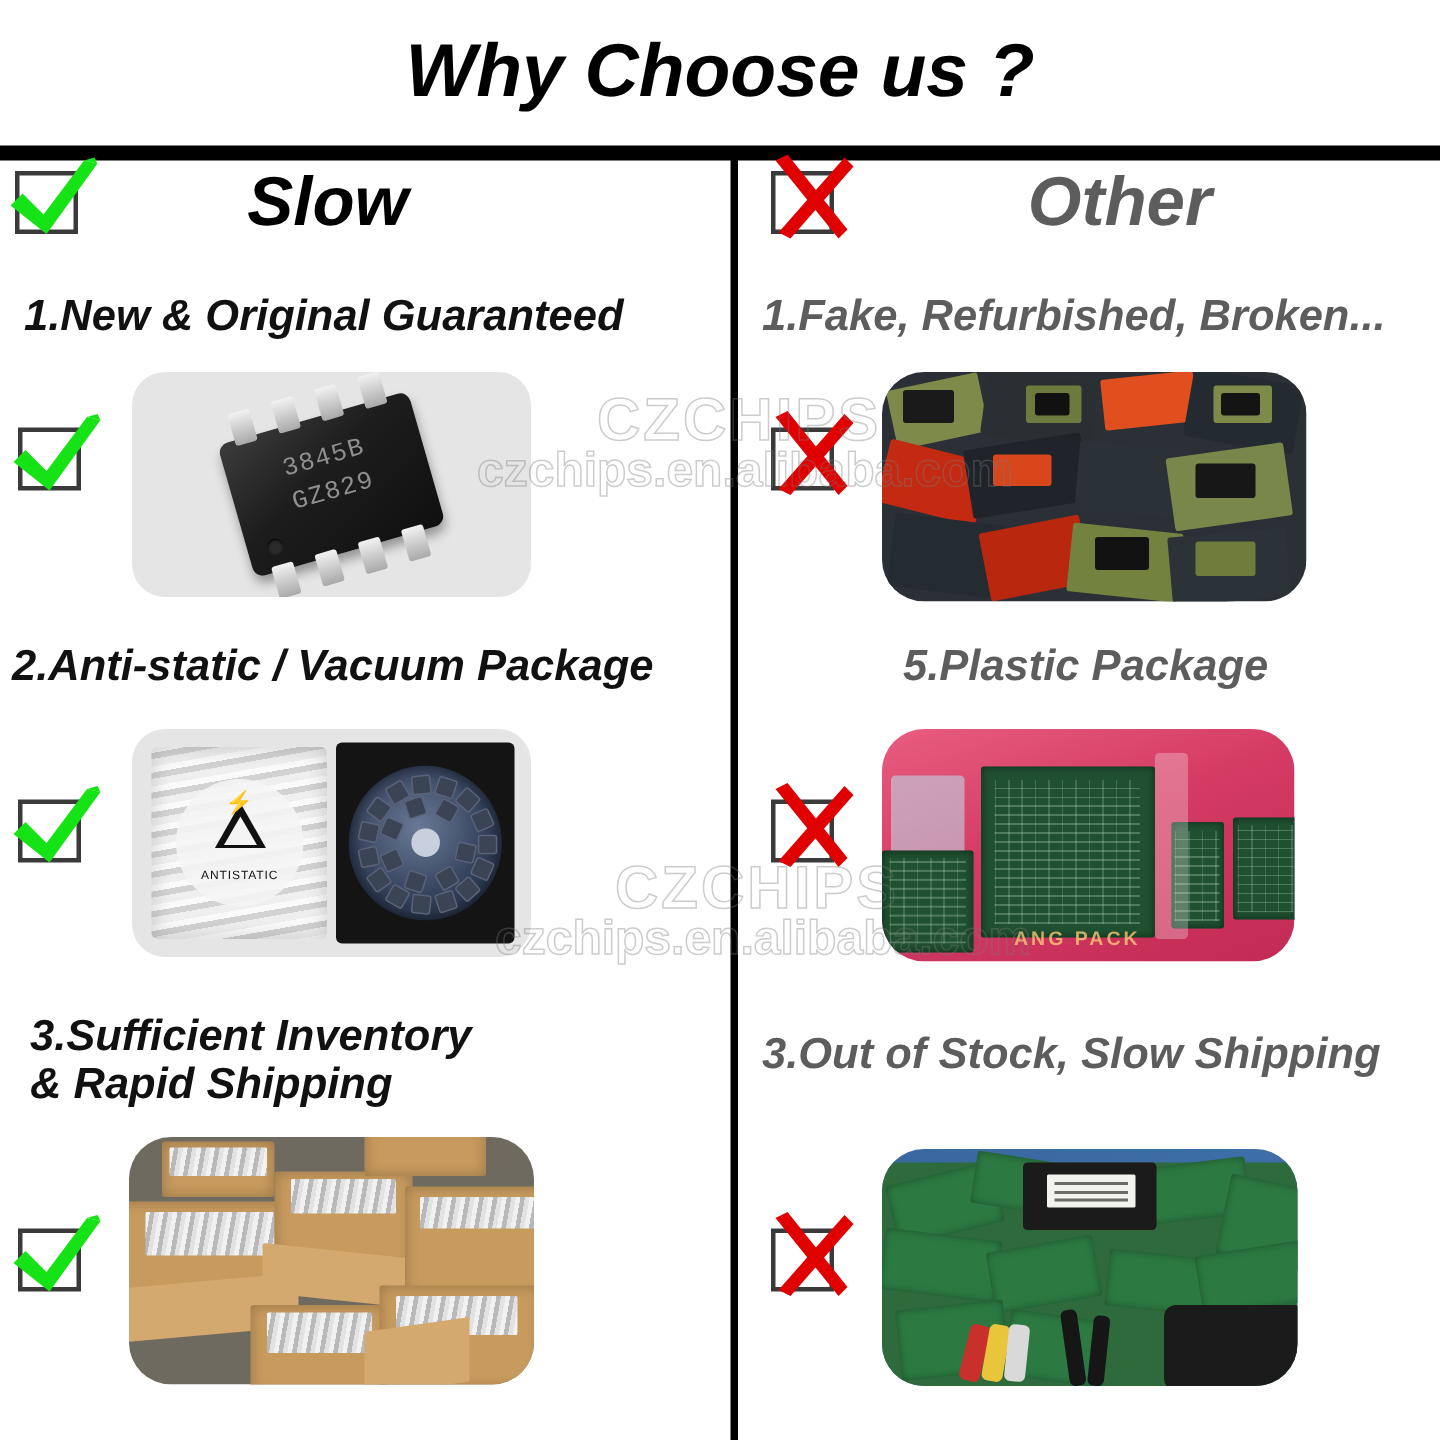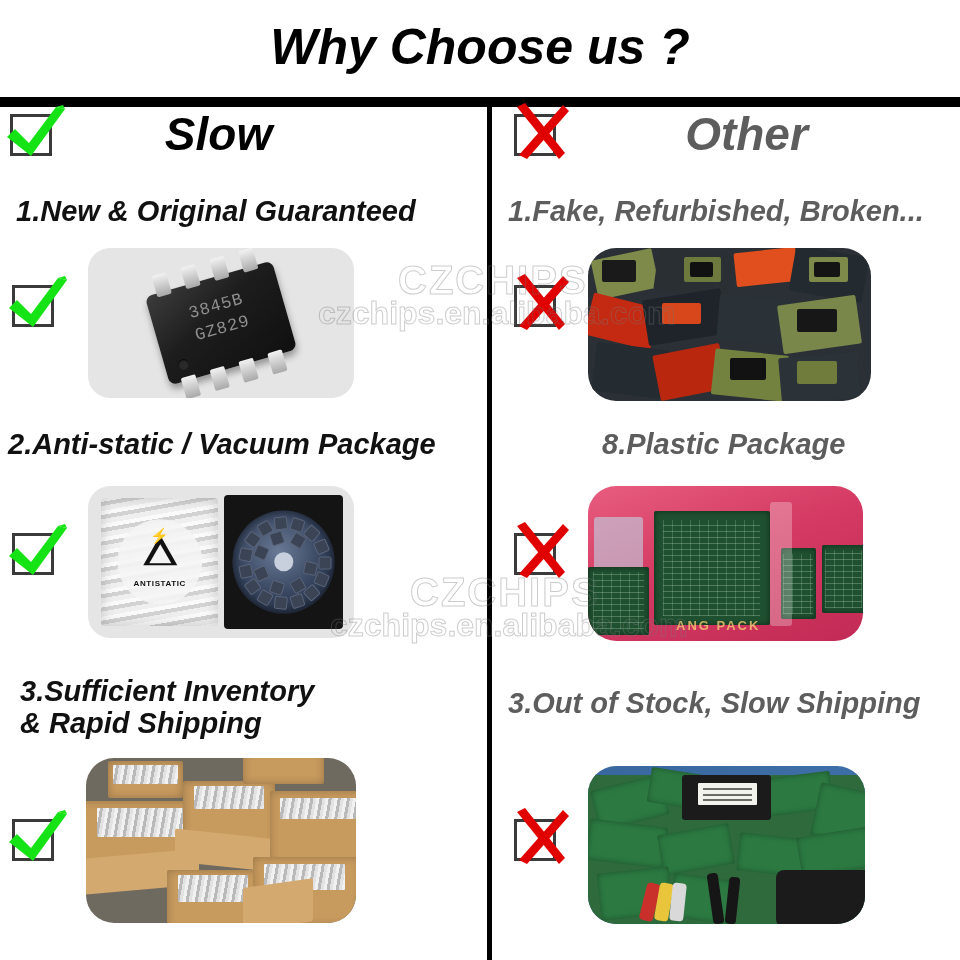--- a/index.html
+++ b/index.html
@@ -116,21 +116,21 @@
     width:73%;aspect-ratio:1/1;border-radius:50%;
     background:rgba(245,245,245,.88);
     display:flex;flex-direction:column;align-items:center;justify-content:center;
   }
   .tri{width:0;height:0;border-left:17px solid transparent;border-right:17px solid transparent;
     border-bottom:30px solid #111;position:relative;}
   .tri::after{content:"";position:absolute;left:-11px;top:9px;width:0;height:0;
     border-left:11px solid transparent;border-right:11px solid transparent;border-bottom:19px solid #f4f4f4;}
   .bolt{position:absolute;left:50%;top:54%;transform:translate(-50%,-50%);
     font-size:15px;color:#111;line-height:1;}
-  .bag-cap{font-size:8px;font-weight:bold;letter-spacing:.6px;color:#111;margin-top:14px;}
+  .bag-cap{font-size:8px;font-weight:normal;letter-spacing:.6px;color:#111;margin-top:14px;}
   .reel{
     position:absolute;right:4%;top:6%;width:45%;height:88%;
     background:#141414;border-radius:4px;
   }
   .reel-disc{
     position:absolute;left:50%;top:50%;transform:translate(-50%,-50%);
     width:86%;aspect-ratio:1/1;border-radius:50%;
     background:radial-gradient(circle at 45% 40%,#6a7a96 0%,#34425c 55%,#1d2738 100%);
     box-shadow:inset 0 0 12px rgba(0,0,0,.6);
   }
@@ -353,21 +353,21 @@
         <div class="sc" style="left:74%;top:40%;width:14%;height:15%;background:#171717;"></div>
         <div class="sc" style="left:2%;top:64%;width:26%;height:32%;background:#242b31;transform:rotate(7deg);"></div>
         <div class="sc" style="left:24%;top:66%;width:24%;height:30%;background:#b9270f;transform:rotate(-11deg);"></div>
         <div class="sc" style="left:44%;top:68%;width:26%;height:30%;background:#74823f;transform:rotate(6deg);"></div>
         <div class="sc" style="left:50%;top:72%;width:13%;height:14%;background:#121212;"></div>
         <div class="sc" style="left:68%;top:70%;width:28%;height:30%;background:#2b3238;transform:rotate(-5deg);"></div>
         <div class="sc" style="left:74%;top:74%;width:14%;height:15%;background:#6f7c3c;"></div>
       </div>
     </div>
 
-    <div class="feat-title bad" style="left:110px;top:325px;width:330px;">8.Plastic Package</div>
+    <div class="feat-title bad" style="left:110px;top:325px;width:330px;">5.Plastic Package</div>
 
     <div class="markbox" style="left:22px;top:430px;">
       <svg viewBox="0 0 74 74">
         <path d="M14 10 L22 6 L62 56 L56 62 Z" fill="#e00000"></path>
         <path d="M60 8 L66 14 L24 62 L16 58 Z" fill="#e00000"></path>
       </svg>
     </div>
 
     <div class="photo" style="left:96px;top:383px;width:275px;height:155px;">
       <div class="pink photo-inner">

